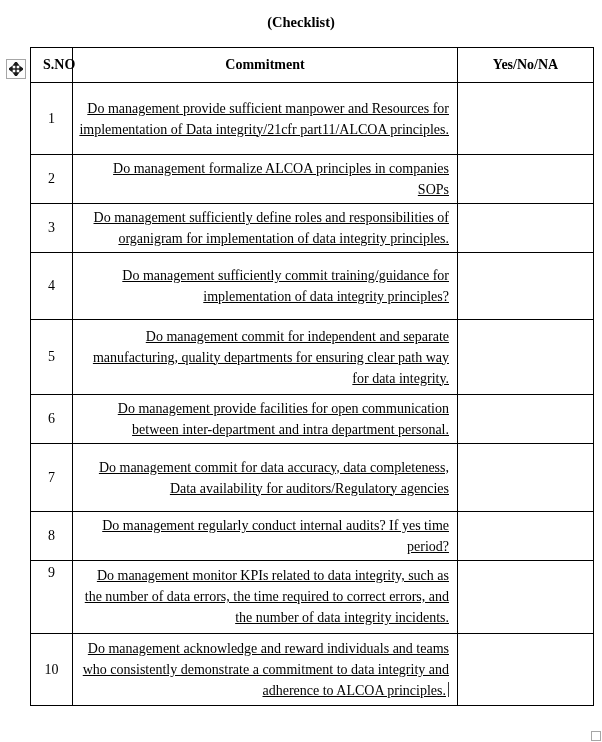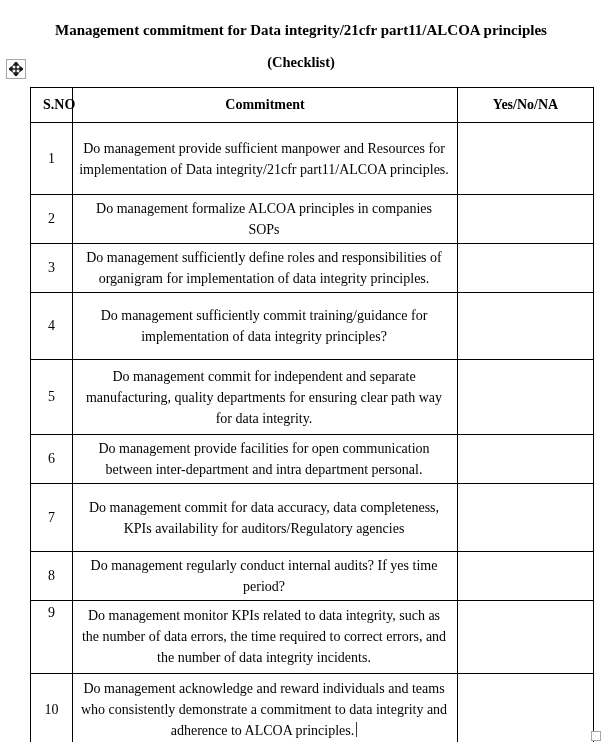--- a/index.html
+++ b/index.html
@@ -53,21 +53,21 @@
     border: 1.5px solid #000000;
     font-size: 14px;
     vertical-align: middle;
   }
   col.c-sno { width: 42px; }
   col.c-commit { width: 385px; }
   col.c-ans { width: 136px; }
   thead tr { height: 35px; }
   thead th { font-weight: bold; text-align: center; padding: 2px 12px; }
   td.sno { text-align: center; padding: 2px 3px; }
-  td.commitment { text-align: center; padding: 3px 8px 3px 6px; line-height: 21px; }
+  td.commitment { text-align: right; padding: 3px 8px 3px 6px; line-height: 21px; text-decoration: underline; }
   td.answer { padding: 2px 4px; }
   tbody tr.r1  { height: 72px; }
   tbody tr.r2  { height: 45px; }
   tbody tr.r3  { height: 48px; }
   tbody tr.r4  { height: 67px; }
   tbody tr.r5  { height: 75px; }
   tbody tr.r6  { height: 47px; }
   tbody tr.r7  { height: 68px; }
   tbody tr.r8  { height: 45px; }
   tbody tr.r9  { height: 73px; vertical-align: top; }
@@ -91,21 +91,20 @@
     background: #ffffff;
     border: 1px solid #a6a6a6;
     cursor: nwse-resize;
   }
 </style>
 </head>
 <body>
 
 <div class="page">
 
-  <div class="doc-title">Management commitment for Data integrity/21cfr part11/ALCOA principles</div>
   <div class="doc-subtitle">(Checklist)</div>
 
   <div class="move-handle" title="">
     <svg width="14" height="14" viewBox="0 0 14 14">
       <g stroke="#1a1a1a" stroke-width="1.4" fill="#1a1a1a">
         <line x1="7" y1="2" x2="7" y2="12"></line>
         <line x1="2" y1="7" x2="12" y2="7"></line>
         <polygon points="7,0 4.8,3 9.2,3"></polygon>
         <polygon points="7,14 4.8,11 9.2,11"></polygon>
         <polygon points="0,7 3,4.8 3,9.2"></polygon>
@@ -153,21 +152,21 @@
         <td class="commitment"><span>Do management commit for independent and separate manufacturing, quality departments for ensuring clear path way for data integrity.</span></td>
         <td class="answer"></td>
       </tr>
       <tr class="r6">
         <td class="sno">6</td>
         <td class="commitment"><span>Do management provide facilities for open communication between inter-department and intra department personal.</span></td>
         <td class="answer"></td>
       </tr>
       <tr class="r7">
         <td class="sno">7</td>
-        <td class="commitment"><span>Do management commit for data accuracy, data completeness, KPIs availability for auditors/Regulatory agencies</span></td>
+        <td class="commitment"><span>Do management commit for data accuracy, data completeness, Data availability for auditors/Regulatory agencies</span></td>
         <td class="answer"></td>
       </tr>
       <tr class="r8">
         <td class="sno">8</td>
         <td class="commitment"><span>Do management regularly conduct internal audits? If yes time period?</span></td>
         <td class="answer"></td>
       </tr>
       <tr class="r9">
         <td class="sno">9</td>
         <td class="commitment"><span>Do management monitor KPIs related to data integrity, such as the number of data errors, the time required to correct errors, and the number of data integrity incidents.</span></td>

